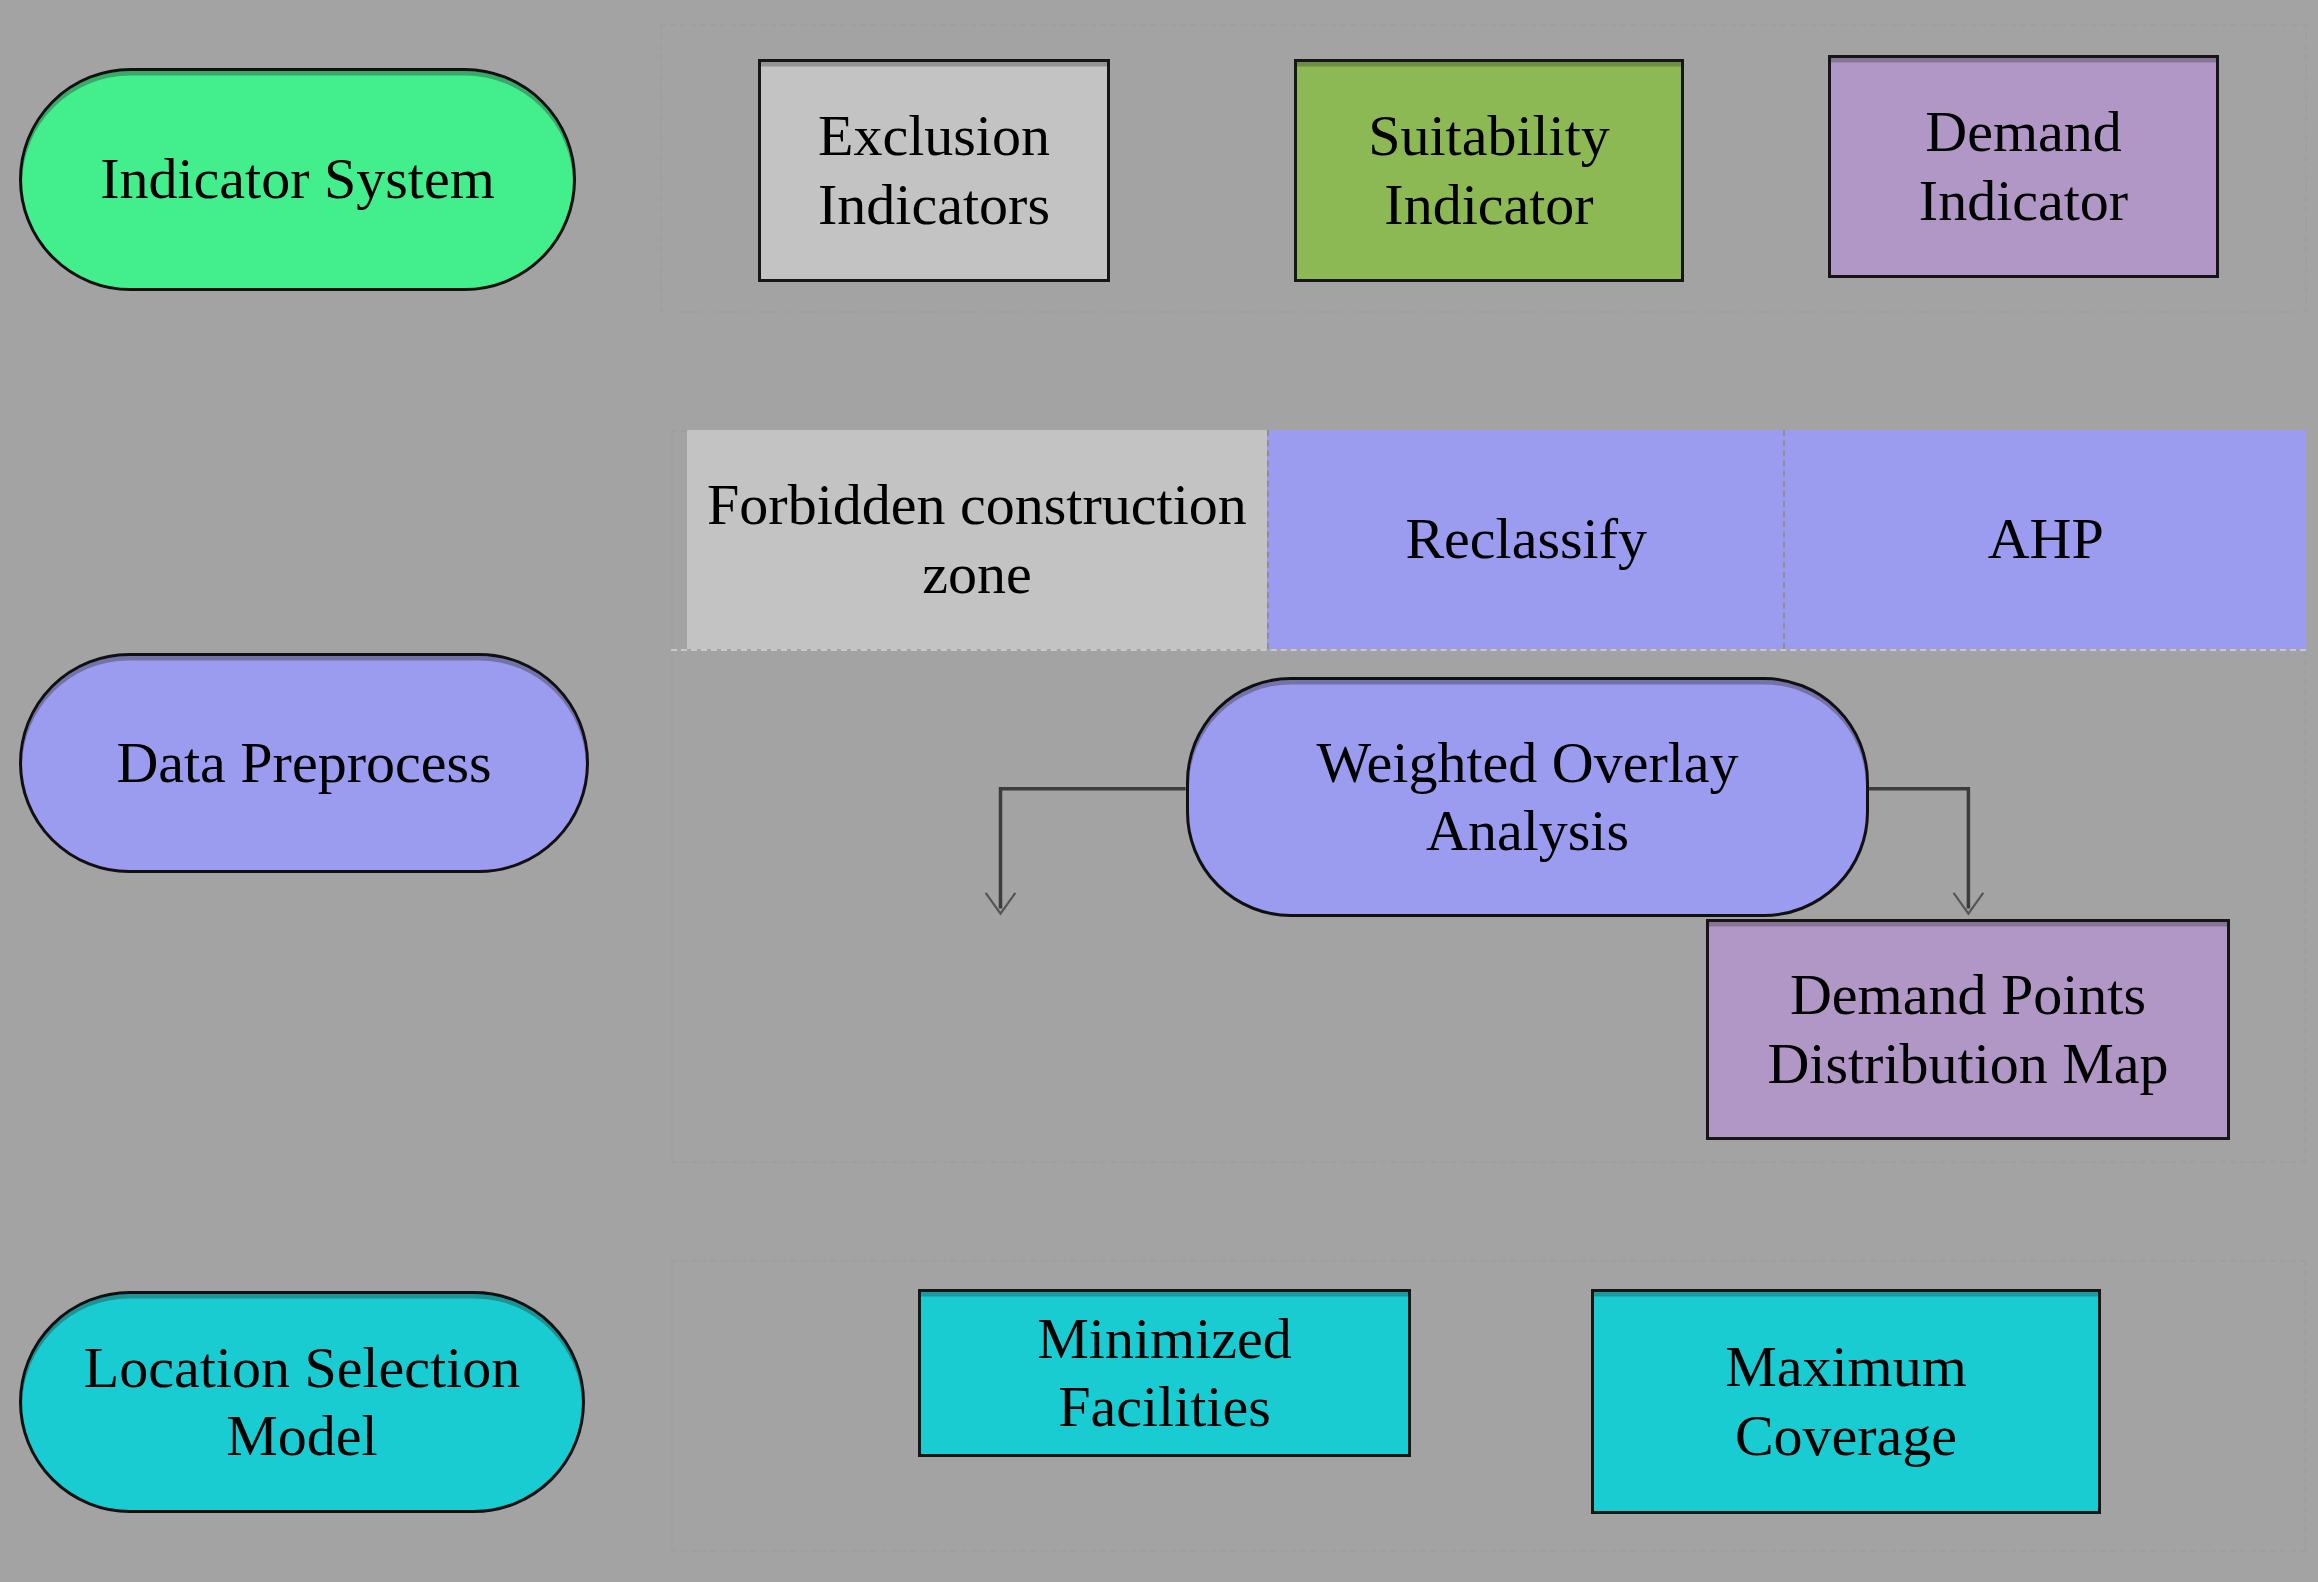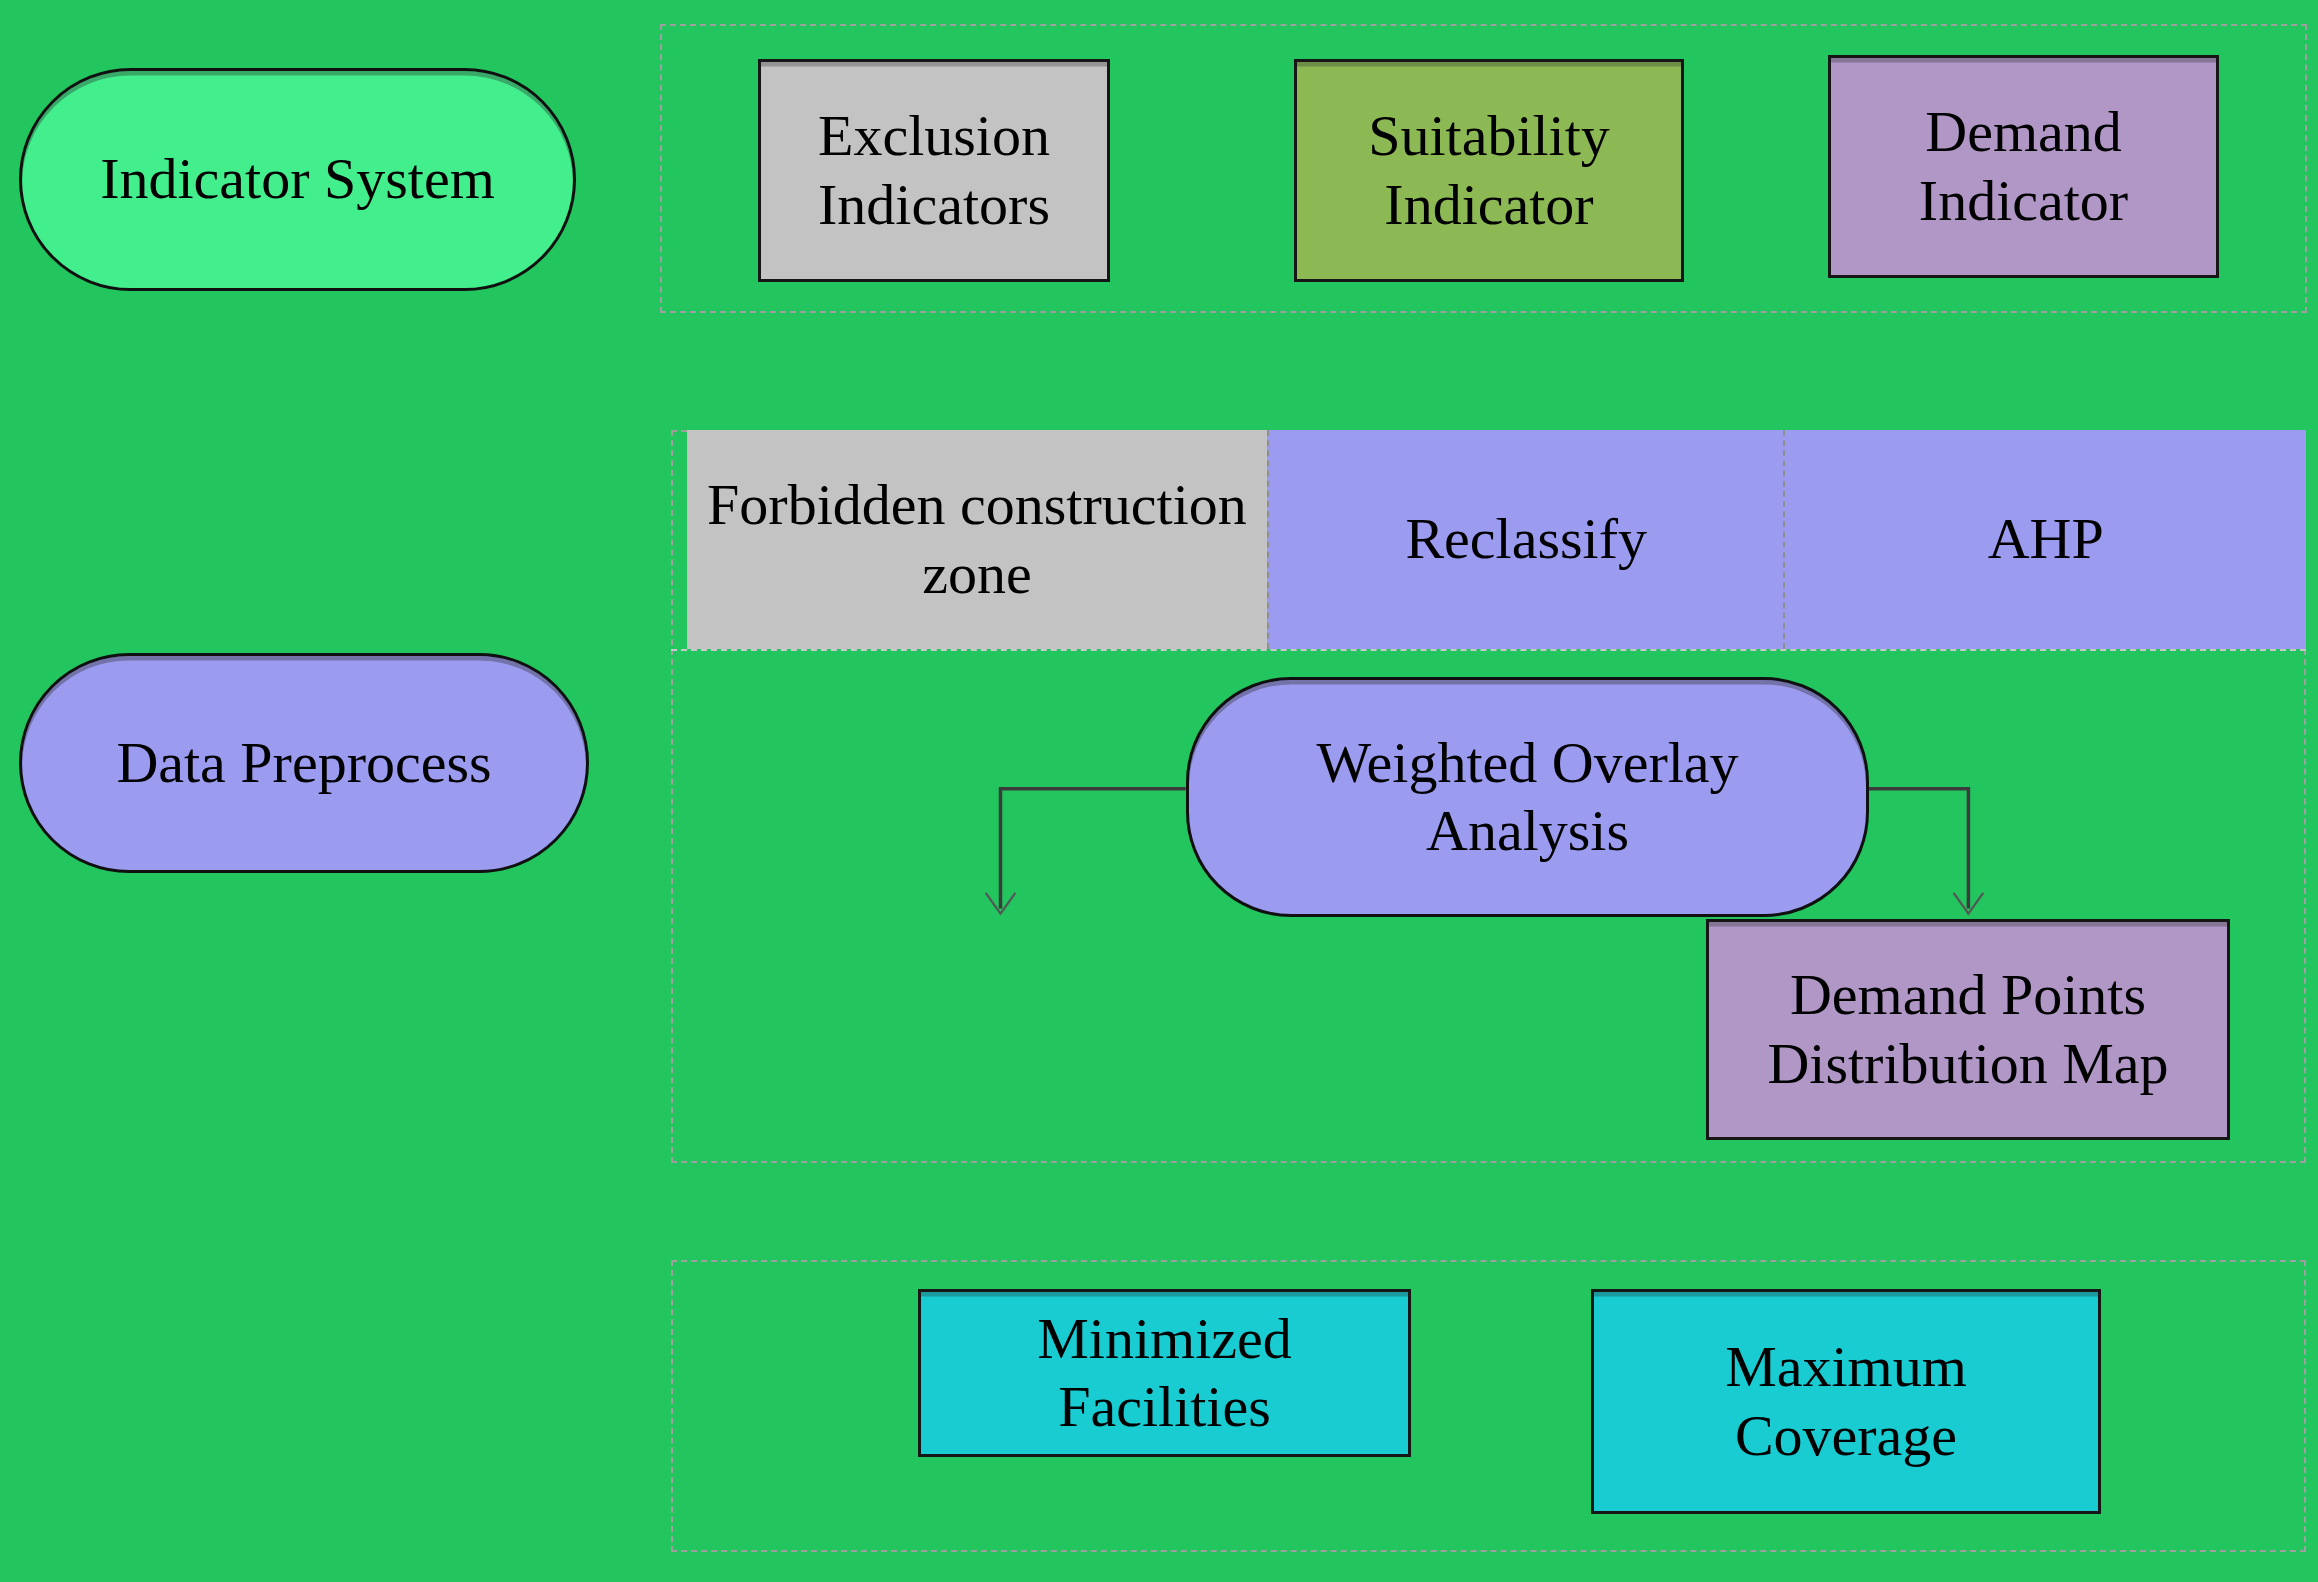--- a/index.html
+++ b/index.html
@@ -1,17 +1,17 @@
 <!DOCTYPE html>
 <html style="font-size:14px"><head>
 <meta charset="utf-8">
 <style>
   html,body{margin:0;padding:0;background:#ffffff;}
   .canvas{
-    position:relative;width:2319px;height:1582px;background:#22c55e;
+    position:relative;width:2319px;height:1582px;background:#a3a3a3;
     font-family:"Liberation Serif","DejaVu Serif",serif;color:#000;
     overflow:hidden;
   }
   .shape{
     position:absolute;display:flex;align-items:center;justify-content:center;
     text-align:center;font-size:58px;line-height:1.18;box-sizing:border-box;
   }
   .pill{
     border:3.5px solid #101010;border-radius:114px;
     box-shadow:inset 0 4.4px 0 rgba(40,40,40,.35);
@@ -96,20 +96,23 @@
     <g stroke="#555555" stroke-width="2.5" fill="none">
       <path d="M1128 1022 L1145 1046 L1162 1022"></path>
       <path d="M2236 1022 L2253 1046 L2270 1022"></path>
     </g>
   </svg>
 
   <div class="shape rect lilac" style="left:1706px;top:919px;width:524px;height:221px;">
     <span class="label-limit-520">Demand Points Distribution Map</span>
   </div>
 
+  <div class="shape pill cyan" style="left:19px;top:1291px;width:566px;height:222px;">
+    <span class="label-limit-520">Location Selection Model</span>
+  </div>
 
   <div class="dashed-box" style="left:671px;top:1260px;width:1635px;height:292px;"></div>
 
   <div class="shape rect cyan" style="left:918px;top:1289px;width:493px;height:168px;">
     <span class="label-limit-420">Minimized Facilities</span>
   </div>
   <div class="shape rect cyan" style="left:1591px;top:1289px;width:510px;height:225px;">
     <span class="label-limit-420">Maximum Coverage</span>
   </div>
 

